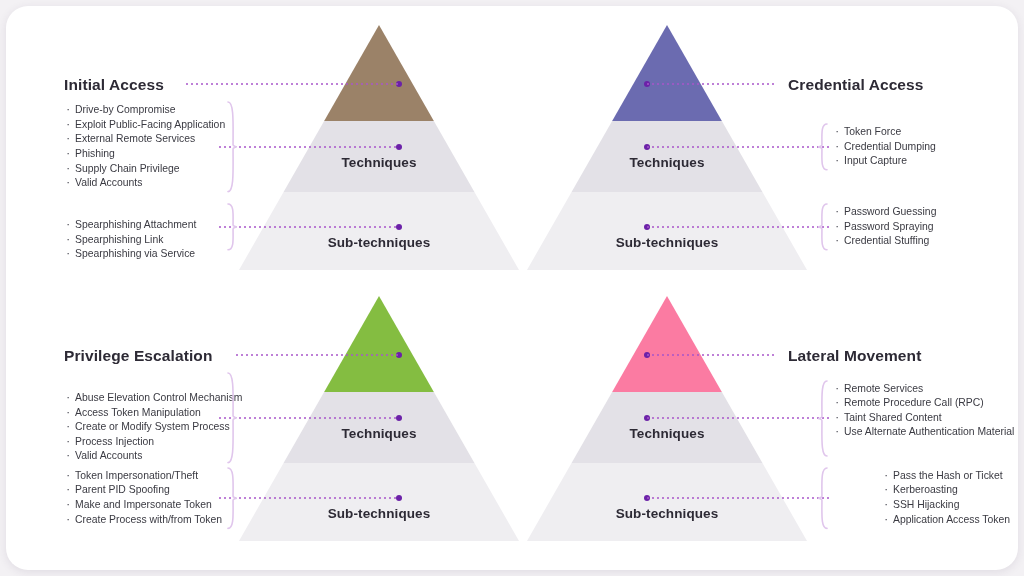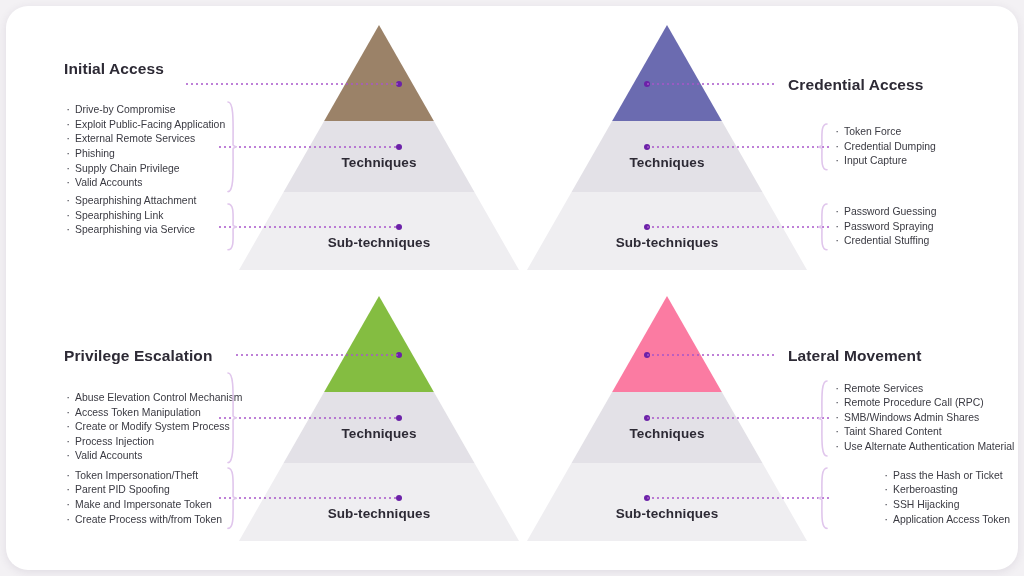--- a/index.html
+++ b/index.html
@@ -87,41 +87,41 @@
 <div id="card">
     <div class="pyramid" style="left: 233px; top: 19px;">
       <svg width="280" height="245">
         <polygon points="140,0 194.85714285714286,96 85.14285714285714,96" fill="#9b8268"></polygon>
         <polygon points="85.14285714285714,96 194.85714285714286,96 235.42857142857142,167 44.571428571428584,167" fill="#e3e1e7"></polygon>
         <polygon points="44.571428571428584,167 235.42857142857142,167 280,245 0,245" fill="#efeef1"></polygon>
       </svg>
       <div class="tier-label tech">Techniques</div>
       <div class="tier-label sub">Sub-techniques</div>
     </div>
-    <div class="qtitle" style="top: 54px; left: 58px;">Initial Access</div>
+    <div class="qtitle" style="top: 70px; left: 58px;">Initial Access</div>
     <div class="dot" style="left: 390px; top: 75px;"></div>
     <div class="dotline" style="left: 180.2px; top: 77px; width: 212.8px;"></div>
     <div class="dot" style="left: 390px; top: 138px;"></div>
     <div class="dotline" style="left: 213px; top: 140px; width: 180px;"></div>
     <div class="dot" style="left: 390px; top: 218px;"></div>
     <div class="dotline" style="left: 213px; top: 220px; width: 180px;"></div>
     <ul class="blist" style="top: 97.2px; left: 58px;">
       <li>Drive-by Compromise</li>
       <li>Exploit Public-Facing Application</li>
       <li>External Remote Services</li>
       <li>Phishing</li>
       <li>Supply Chain Privilege</li>
       <li>Valid Accounts</li>
     </ul>
     <div class="brace" style="top: 95.2px; left: 221px;">
       <svg width="11" height="91.6">
         <path d="M 1 1 C 7.15 1, 6.050000000000001 22.9, 6.050000000000001 43.8 C 6.050000000000001 44.8, 8.8 45.8, 10 45.8 C 8.8 45.8, 6.050000000000001 46.8, 6.050000000000001 47.8 C 6.050000000000001 68.69999999999999, 7.15 90.6, 1 90.6" fill="none" stroke="#e0c6ec" stroke-width="1.6" stroke-linecap="round"></path>
       </svg>
     </div>
-    <ul class="blist" style="top: 188px; left: 58px;">
+    <ul class="blist" style="top: 212px; left: 58px;">
       <li>Spearphishing Attachment</li>
       <li>Spearphishing Link</li>
       <li>Spearphishing via Service</li>
     </ul>
     <div class="brace" style="top: 197.1px; left: 221px;">
       <svg width="11" height="47.8">
         <path d="M 1 1 C 7.15 1, 6.050000000000001 11.95, 6.050000000000001 21.9 C 6.050000000000001 22.9, 8.8 23.9, 10 23.9 C 8.8 23.9, 6.050000000000001 24.9, 6.050000000000001 25.9 C 6.050000000000001 35.849999999999994, 7.15 46.8, 1 46.8" fill="none" stroke="#e0c6ec" stroke-width="1.6" stroke-linecap="round"></path>
       </svg>
     </div>
     <div class="pyramid" style="left: 521px; top: 19px;">
@@ -211,21 +211,20 @@
     <div class="qtitle right" style="top: 341px; left: 782px;">Lateral Movement</div>
     <div class="dot" style="left: 638px; top: 346px;"></div>
     <div class="dotline" style="left: 641px; top: 348px; width: 129px;"></div>
     <div class="dot" style="left: 638px; top: 409px;"></div>
     <div class="dotline" style="left: 641px; top: 411px; width: 182px;"></div>
     <div class="dot" style="left: 638px; top: 489px;"></div>
     <div class="dotline" style="left: 641px; top: 491px; width: 182px;"></div>
     <ul class="blist ralign" style="top: 375.5px; left: 827px;">
       <li>Remote Services</li>
       <li>Remote Procedure Call (RPC)</li>
-      <li>SMB/Windows Admin Shares</li>
       <li>Taint Shared Content</li>
       <li>Use Alternate Authentication Material</li>
     </ul>
     <div class="brace" style="top: 373.5px; left: 811px;">
       <svg width="11" height="77">
         <path d="M 10 1 C 3.8499999999999996 1, 4.95 19.25, 4.95 36.5 C 4.95 37.5, 2.2 38.5, 1 38.5 C 2.2 38.5, 4.95 39.5, 4.95 40.5 C 4.95 57.75, 3.8499999999999996 76, 10 76" fill="none" stroke="#e0c6ec" stroke-width="1.6" stroke-linecap="round"></path>
       </svg>
     </div>
     <ul class="blist ralign" style="top: 462.8px; left: 876px;">
       <li>Pass the Hash or Ticket</li>

